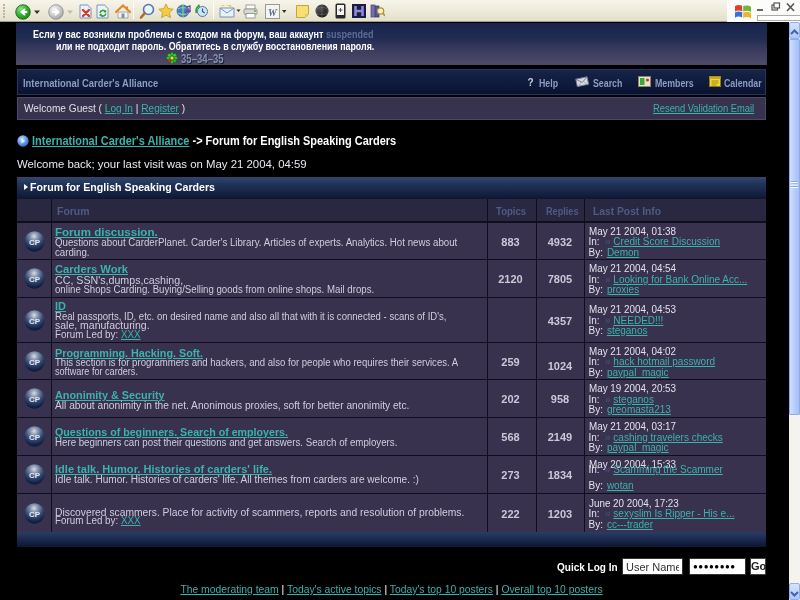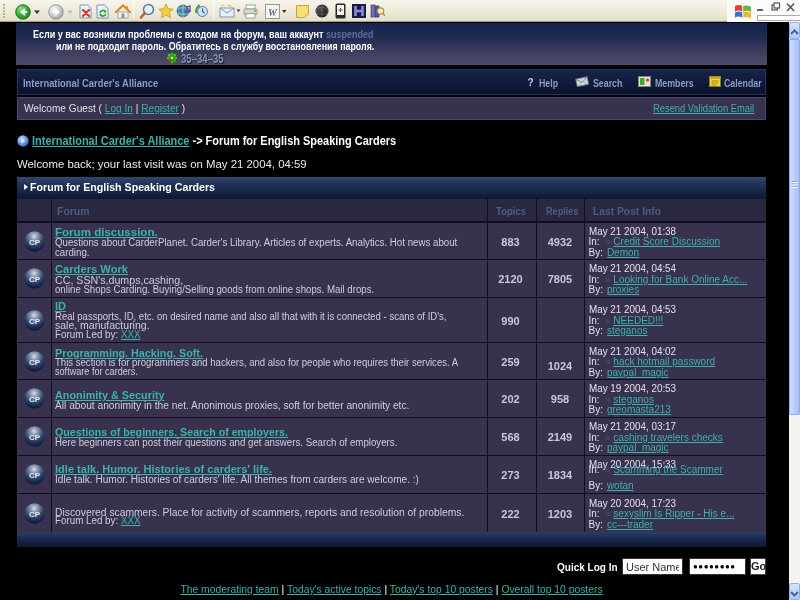--- a/index.html
+++ b/index.html
@@ -316,21 +316,21 @@
             <stop offset="1" stop-color="#0a1430"></stop>
           </radialGradient>
         </defs>
         <circle cx="10.5" cy="10.5" r="10.2" fill="url(#g2)"></circle>
         <text x="10.5" y="13.8" font-family="Liberation Sans" font-size="8" font-weight="bold" fill="#e2e7f0" text-anchor="middle">CP</text>
       </svg>
       <div class="ftitle" style="top:2.3px;transform:scaleX(1.0)"><span class="teal">ID</span></div>
       <div class="fdesc" style="top:13.2px;transform:scaleX(0.955)">Real passports, ID, etc. on desired name and also all that with it is connected - scans of ID's,</div>
       <div class="fdesc" style="top:22px;transform:scaleX(1.05)">sale, manufacturing.</div>
       <div class="fdesc" style="top:31.35px;transform:scaleX(0.98)">Forum Led by: <span class="teal">XXX</span></div>
-      <div class="num" style="left:471px;width:45px;top:0;height:45px">990</div>
+      <div class="num" style="left:520px;width:46px;top:0;height:45px">4357</div>
       <div class="lp" style="top:5.6px;transform:scaleX(.985)">May 21 2004, 04:53</div>
       <div class="lp" style="top:16.6px"><span style="display:inline-block;width:16.5px">In:</span><span class="arr">»</span>&nbsp;<a>NEEDED!!!</a></div>
       <div class="lp" style="top:26.6px"><span style="display:inline-block;width:18.4px">By:</span><a>steganos</a></div>
     </div>
 <div class="row" style="top:342px;height:37px">
       <div class="vline" style="left:34px"></div>
       <div class="vline" style="left:470px"></div>
       <div class="vline" style="left:519px"></div>
       <div class="vline" style="left:567px"></div>
       <svg class="cpico" style="top:8px" width="21" height="21" viewBox="0 0 21 21">
@@ -448,21 +448,21 @@
             <stop offset="1" stop-color="#0a1430"></stop>
           </radialGradient>
         </defs>
         <circle cx="10.5" cy="10.5" r="10.2" fill="url(#g7)"></circle>
         <text x="10.5" y="13.8" font-family="Liberation Sans" font-size="8" font-weight="bold" fill="#e2e7f0" text-anchor="middle">CP</text>
       </svg>
       <div class="fdesc" style="top:12.6px;transform:scaleX(1.03)">Discovered scammers. Place for activity of scammers, reports and resolution of problems.</div>
       <div class="fdesc" style="top:21.35px;transform:scaleX(0.98)">Forum Led by: <span class="teal">XXX</span></div>
       <div class="num" style="left:471px;width:45px;top:0;height:39px">222</div>
       <div class="num" style="left:520px;width:46px;top:0;height:39px">1203</div>
-      <div class="lp" style="top:3.6px;transform:scaleX(.985)">May 20 2004, 17:23</div>
+      <div class="lp" style="top:3.6px;transform:scaleX(.985)">June 20 2004, 17:23</div>
       <div class="lp" style="top:14.1px"><span style="display:inline-block;width:16.5px">In:</span><span class="arr">»</span>&nbsp;<a>sexyslim Is Ripper - His e...</a></div>
       <div class="lp" style="top:24.6px"><span style="display:inline-block;width:18.4px">By:</span><a>cc---trader</a></div>
     </div>
 </div>
 <div id="botbar"></div>
 <div class="abs" style="left:0;top:556px;width:800px;height:22px;font-size:11px;color:#fff">
  <div class="sx" style="left:557px;top:5px;font-weight:bold;transform:scaleX(.91)">Quick Log In</div>
  <input class="qi" style="left: 622px; top: 2px; width: 61px;" value="User Name">
  <input class="qi" style="left: 689px; top: 2px; width: 57px; font-size: 8px; letter-spacing: 0.5px; color: rgb(0, 0, 0);" value="●●●●●●●●">
  <div class="abs" style="left:750px;top:2px;width:16px;height:17px;background:#fff;border:1px solid #444;color:#222;font-weight:bold;font-size:11px;text-align:center;line-height:14px">Go</div>

